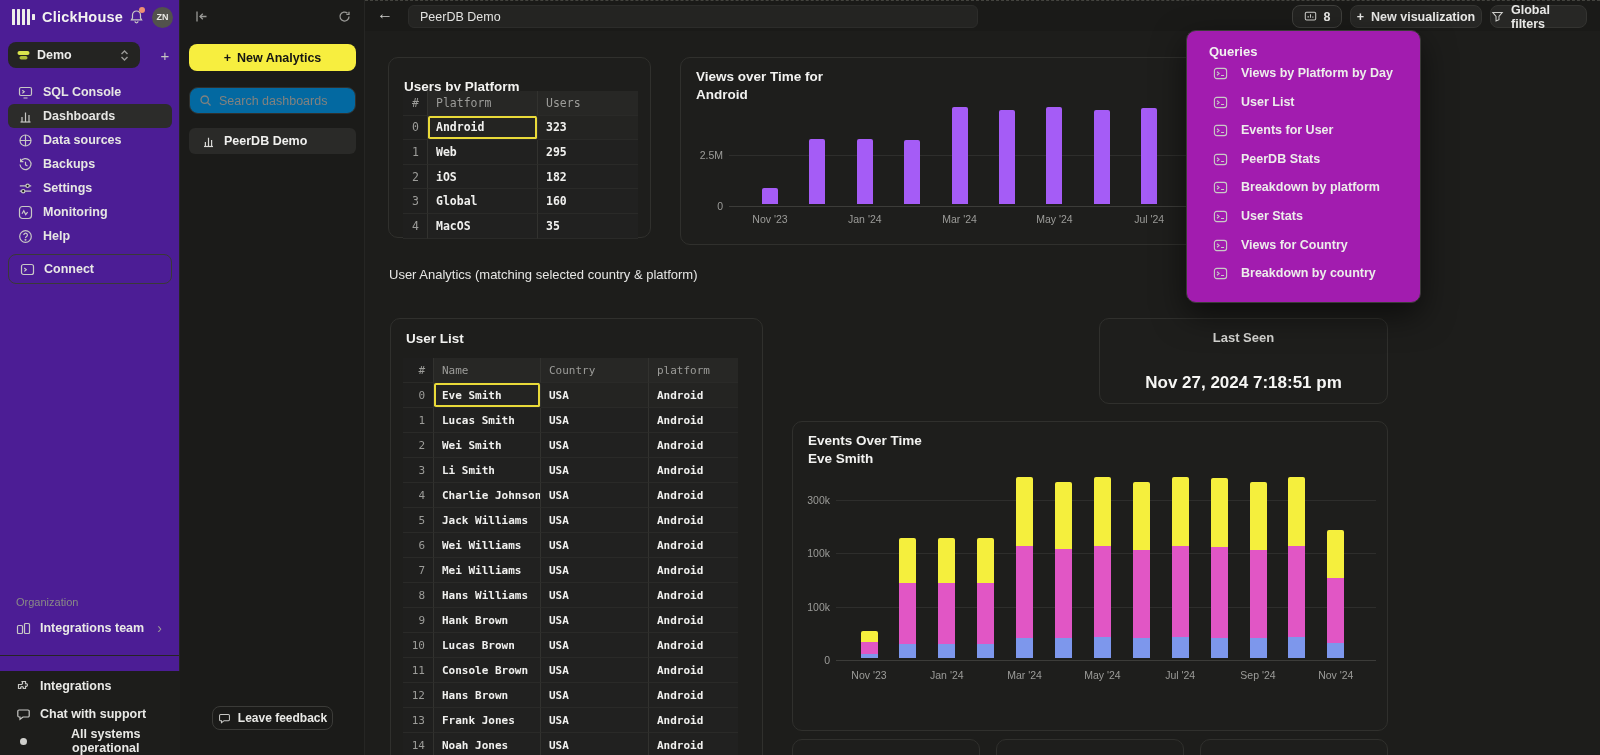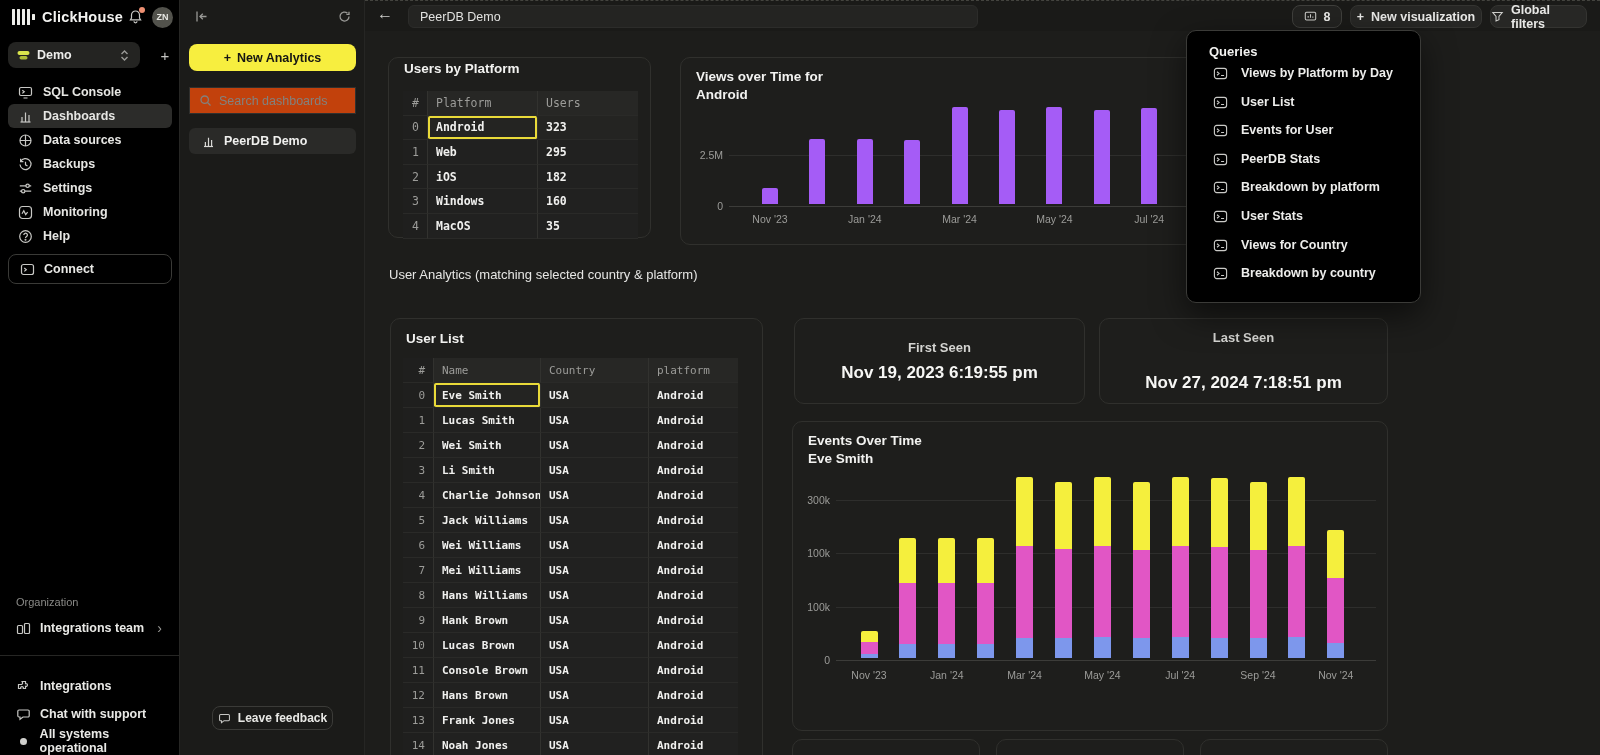--- a/index.html
+++ b/index.html
@@ -1,21 +1,21 @@
 <!DOCTYPE html>
 <html><head>
 <meta charset="utf-8">
 <style>
   * { margin:0; padding:0; box-sizing:border-box; }
   html,body { background:#111; }
   body { font-family:"Liberation Sans","DejaVu Sans",sans-serif; }
   #root { position:relative; width:1600px; height:755px; background:#1d1d1b; overflow:hidden; color:#ececea; }
 
   
-  .sidebar { position:absolute; left:0; top:0; width:180px; height:755px; background:#000000; border-right:1px solid #262624; }
+  .sidebar { position:absolute; left:0; top:0; width:180px; height:671px; background:#4c1d95; border-right:1px solid #262624;text-align:center; }
   .brand-row { position:absolute; left:12px; top:7px; right:6px; height:20px; display:flex; align-items:center; }
   .brand-logo { display:flex; align-items:flex-end; gap:2px; height:16px; margin-right:7px; }
   .brand-logo i { display:block; width:3px; height:16px; background:#eeeeea; border-radius:0.5px; }
   .brand-logo i.short { height:6px; align-self:center; }
   .brand-name { font-size:14.5px; font-weight:bold; color:#f2f2f0; letter-spacing:.2px; }
   .brand-right { margin-left:auto; display:flex; align-items:center; gap:8px; }
   .bell-wrap { position:relative; width:16px; height:16px; color:#c9c9c6; }
   .bell-dot { position:absolute; right:-1px; top:-2px; width:6px; height:6px; border-radius:50%; background:#ee9073; }
   .avatar { width:21px; height:21px; border-radius:50%; background:#52524c; color:#e6e6e2; font-size:9px; font-weight:bold; display:flex; align-items:center; justify-content:center; }
 
@@ -41,21 +41,21 @@
   .side-div { position:absolute; left:0; top:655px; width:180px; border-top:1px solid #262624; }
   .foot-item { position:absolute; left:8px; width:164px; height:24px; display:flex; align-items:center; gap:9px; padding-left:8px; color:#c8c8c5; cursor:pointer; }
   .foot-item span.t { font-size:12.5px; font-weight:bold; color:#e9e9e6; }
   .status-dot { width:7px; height:7px; border-radius:50%; background:#cfcfcc; margin:0 4px; }
 
   
   .col2 { position:absolute; left:180px; top:0; width:185px; height:755px; background:#1b1b19; border-right:1px solid #262624; }
   .col2 .collapse { position:absolute; left:14px; top:9px; color:#9a9a97; }
   .col2 .refresh { position:absolute; left:158px; top:9px; color:#9a9a97; }
   .new-dash { position:absolute; left:9px; top:44px; width:167px; height:27px; background:#f7ee3f; border-radius:8px; display:flex; align-items:center; justify-content:center; gap:6px; color:#161613; font-size:12.5px; font-weight:bold; cursor:pointer; }
-  .search-box { position:absolute; left:9px; top:87px; width:167px; height:27px; background:#c2410c; border:1px solid #30302e; border-radius:0; display:flex; align-items:center; gap:7px; padding:0 9px; }
+  .search-box { position:absolute; left:9px; top:87px; width:167px; height:27px; background:#0369a1; border:1px solid #30302e; border-radius:9px; display:flex; align-items:center; gap:7px; padding:0 9px; }
   .search-box input { flex:1; min-width:0; background:transparent; border:0; outline:0; color:#d8d8d5; font-size:12.5px; font-family:inherit; }
   .search-box input::placeholder { color:#82827f; }
   .dash-item { position:absolute; left:9px; top:128px; width:167px; height:26px; background:#2a2a28; border-radius:6px; display:flex; align-items:center; gap:9px; padding-left:13px; color:#d8d8d5; cursor:pointer; }
   .dash-item span { font-size:12.5px; font-weight:bold; color:#f0f0ee; }
   .feedback-btn { position:absolute; left:32px; top:706px; width:121px; height:24px; border:1px solid #3b3b38; border-radius:8px; display:flex; align-items:center; justify-content:center; gap:7px; color:#c8c8c5; cursor:pointer; }
   .feedback-btn span { font-size:12px; font-weight:bold; color:#e9e9e6; }
 
   
   .main-header { position:absolute; left:365px; top:0; width:1235px; height:31px; background:#1a1a18; border-top:1px dashed #44443f; }
   .back-arrow { position:absolute; left:12px; top:4px; font-size:16px; color:#d0d0cd; cursor:pointer; }
@@ -92,21 +92,21 @@
   .legend .li { display:flex; align-items:center; gap:7px; cursor:pointer; }
   .legend .dot { width:11px; height:11px; border-radius:50%; }
   .legend .lt { font-size:12px; font-weight:bold; color:#ececea; }
 
   
   .stat-card { position:absolute; background:#1e1e1c; border:1px solid #30302d; border-radius:10px; display:flex; flex-direction:column; align-items:center; justify-content:center; gap:8px; }
   .stat-card .sl { font-size:13px; font-weight:bold; color:#d4d4d1; }
   .stat-card .sv { font-size:17px; font-weight:bold; color:#f6f6f4; }
 
   
-  .queries { position:absolute; left:1186px; top:30px; width:235px; height:273px; background:#000000; border:1px solid #3b3b38; border-radius:10px; box-shadow:0 12px 32px rgba(0,0,0,.55); z-index:50; }
+  .queries { position:absolute; left:1186px; top:30px; width:235px; height:273px; background:#a21caf; border:1px solid #3b3b38; border-radius:10px; box-shadow:0 12px 32px rgba(0,0,0,.55); z-index:50; }
   .queries .q-title { position:absolute; left:22px; top:13px; font-size:13px; font-weight:bold; color:#f2f2f0; }
   .q-item { position:absolute; left:6px; width:212px; height:28px; display:flex; align-items:flex-start; gap:13px; padding-left:20px; border-radius:6px; cursor:pointer; color:#c9c9c6; }
   .q-item span { font-size:12.5px; font-weight:bold; color:#ededeb; }
 
   .note-text { position:absolute; left:389px; top:267px; font-size:13px; color:#e6e6e4; }
 
   .bottom-card { position:absolute; top:739px; height:40px; background:#1e1e1c; border:1px solid #30302d; border-radius:10px; }
 </style>
 </head>
 <body>
@@ -294,36 +294,36 @@
     </div>
     <div class="hbtn gf">
       <svg class="icon13" viewBox="0 0 15 15" fill="none" stroke="currentColor" stroke-width="1.2">
           <path d="M2 2.8h11L9.2 7.5v3.6l-3.4 1.6V7.5z"></path>
         </svg>
       <span>Global filters</span>
     </div>
   </div>
 
   <div class="panel" style="left:388px;top:57px;width:263px;height:181px;">
-    <div class="panel-title" style="top:2px;">Users by Platform</div>
+    <div class="panel-title" style="top:20px;">Users by Platform</div>
     <div class="tbl" id="platform-table" style="left:14px;top:33px;width:235px;grid-template-columns:25px 110px 100px;grid-auto-rows:24.6px;">
         <div class="c th idx">#</div>
         <div class="c th">Platform</div>
         <div class="c th lastcol">Users</div>
         <div class="c idx">0</div>
         <div class="c td row0 sel">Android</div>
         <div class="c td lastcol row0">323</div>
         <div class="c idx">1</div>
         <div class="c td">Web</div>
         <div class="c td lastcol">295</div>
         <div class="c idx">2</div>
         <div class="c td">iOS</div>
         <div class="c td lastcol">182</div>
         <div class="c idx">3</div>
-        <div class="c td">Windows</div>
+        <div class="c td">Global</div>
         <div class="c td lastcol">160</div>
         <div class="c idx">4</div>
         <div class="c td">MacOS</div>
         <div class="c td lastcol">35</div>
       </div>
   </div>
 
   <div class="panel" style="left:680px;top:57px;width:710px;height:188px;">
     <div class="panel-title" style="top:10px;"><span>Views over Time for</span><br><span>Android</span></div>
     <div id="views-chart" style="position:absolute;left:0;top:0;width:100%;height:100%;">
@@ -481,24 +481,20 @@
         <div class="c td">Frank Jones</div>
         <div class="c td">USA</div>
         <div class="c td lastcol">Android</div>
         <div class="c idx">14</div>
         <div class="c td">Noah Jones</div>
         <div class="c td">USA</div>
         <div class="c td lastcol">Android</div>
       </div>
   </div>
 
-  <div class="stat-card" style="left:794px;top:318px;width:291px;height:86px;">
-    <div class="sl">First Seen</div>
-    <div class="sv">Nov 19, 2023 6:19:55 pm</div>
-  </div>
   <div class="stat-card" style="left:1099px;top:318px;width:289px;height:86px;gap:28px;">
     <div class="sl">Last Seen</div>
     <div class="sv">Nov 27, 2024 7:18:51 pm</div>
   </div>
 
   <div class="panel" style="left:792px;top:421px;width:596px;height:310px;">
     <div class="panel-title" style="top:10px;"><span>Events Over Time</span><br><span>Eve Smith</span></div>
     <div id="events-chart" style="position:absolute;left:0;top:0;width:100%;height:100%;">
         <div class="ytick" style="left: 4px; width: 33px; top: 232px;">0</div>
         <div class="grid-line" style="left: 43px; width: 540px; top: 184.7px;"></div>

